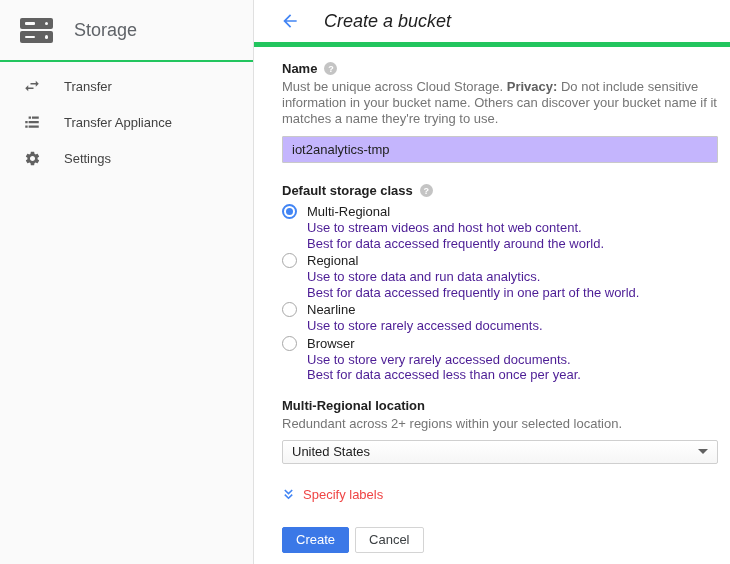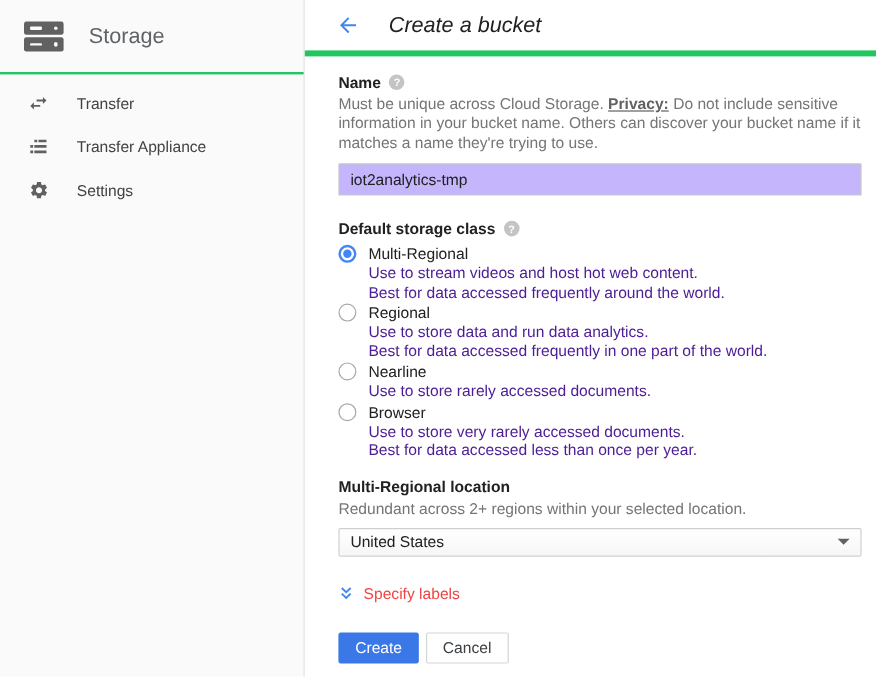--- a/index.html
+++ b/index.html
@@ -79,21 +79,21 @@
     background: #c4c4c4; color: #fff;
     font-size: 9px; font-weight: bold;
     display: inline-flex; align-items: center; justify-content: center;
     cursor: pointer;
   }
   .field-desc {
     margin-top: 3px;
     color: #757575;
     line-height: 16px;
   }
-  .field-desc b { color: #616161; text-decoration: underline; }
+  .field-desc b { color: #616161; }
 
   .text-input {
     margin-top: 9px;
     width: 436px; height: 27px;
     border: 1px solid #c9c9c9; border-radius: 1px;
     padding: 0 9px;
     font-family: "Liberation Sans", "DejaVu Sans", sans-serif;
     font-size: 13px; color: #212121;
     background: #c4b5fd;
     outline: none;

